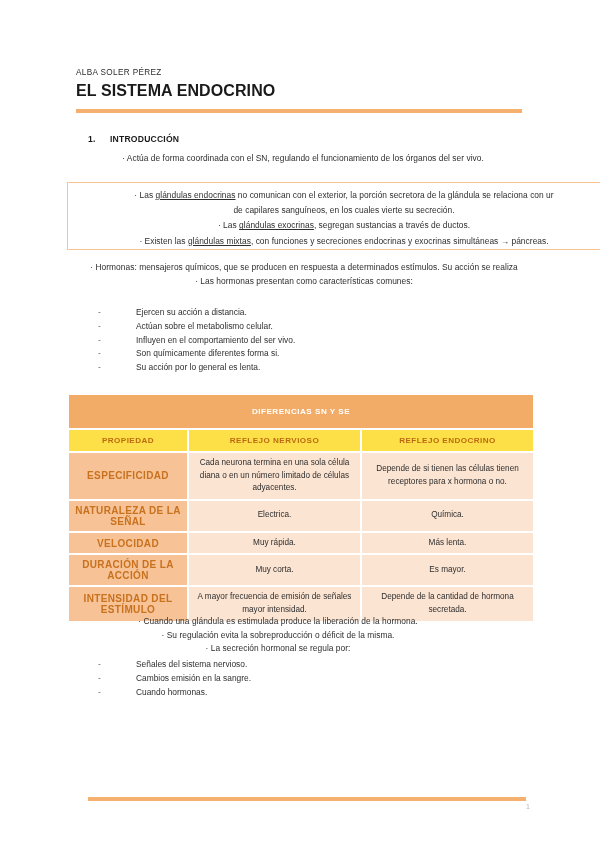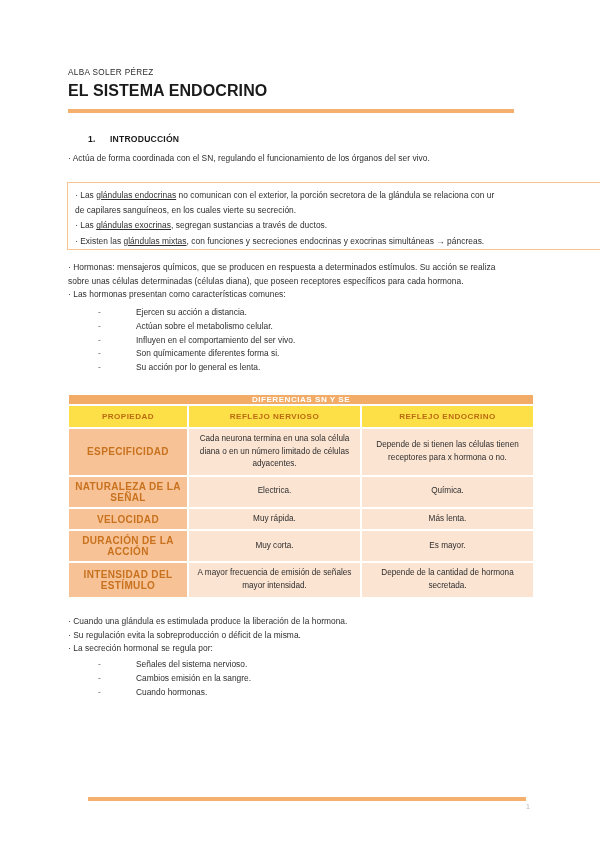--- a/index.html
+++ b/index.html
@@ -20,21 +20,21 @@
     position: absolute;
     left: 0; top: 0;
     width: 600px;
     height: 848px;
     background: #ffffff;
   }
 
   
   .doc-header {
     position: absolute;
-    left: 68px;
+    left: 76px;
     top: 68px;
     width: 462px;
   }
   .author {
     font-size: 8.2px;
     letter-spacing: 0.35px;
     color: #2b2b2b;
     font-weight: 400;
     margin: 0 0 5px 0;
     line-height: 1.1;
@@ -65,20 +65,21 @@
     letter-spacing: 0.2px;
   }
   .section-heading .num { display: inline-block; width: 22px; }
 
   
   .body-line {
     font-size: 8.4px;
     line-height: 13.6px;
     color: #2e2e2e;
     letter-spacing: 0.04px;
+    text-align: center;
   }
   .para-intro {
     position: absolute;
     left: 68px;
     top: 152px;
     width: 470px;
   }
 
   
   .callout {
@@ -151,21 +152,21 @@
   .tbl .col-prop { width: 118px; }
   .tbl .col-nerv { width: 171px; }
   .tbl .col-endo { width: 171px; }
 
   .tbl .row-title td {
     background: #f3ab68;
     color: #ffffff;
     font-size: 8.1px;
     font-weight: bold;
     letter-spacing: 0.5px;
-    padding: 0 5px;
+    padding: 12px 5px;
   }
   .tbl .row-subhead td {
     background: #fde047;
     color: #bc6a12;
     font-size: 8.1px;
     font-weight: bold;
     letter-spacing: 0.45px;
     padding: 6px 5px;
   }
   .tbl .cell-prop {
@@ -237,21 +238,20 @@
     <div class="callout-inner">
       <div class="body-line"><span>· Las </span><span class="u">glándulas endocrinas</span><span> no comunican con el exterior, la porción secretora de la glándula se relaciona con ur</span></div>
       <div class="body-line">de capilares sanguíneos, en los cuales vierte su secreción.</div>
       <div class="body-line"><span>· Las </span><span class="u">glándulas exocrinas</span><span>, segregan sustancias a través de ductos.</span></div>
       <div class="body-line"><span>· Existen las </span><span class="u">glándulas mixtas</span><span>, con funciones y secreciones endocrinas y exocrinas simultáneas → páncreas.</span></div>
     </div>
   </div>
 
   <div class="para-hormonas">
     <div class="body-line">· Hormonas: mensajeros químicos, que se producen en respuesta a determinados estímulos. Su acción se realiza</div>
-    <div class="body-line">sobre unas células determinadas (células diana), que poseen receptores específicos para cada hormona.</div>
     <div class="body-line">· Las hormonas presentan como características comunes:</div>
   </div>
 
   <ul class="dash-list list-caracteristicas" id="caracteristicas-list">
       <li><span class="dash">-</span><span>Ejercen su acción a distancia.</span></li>
       <li><span class="dash">-</span><span>Actúan sobre el metabolismo celular.</span></li>
       <li><span class="dash">-</span><span>Influyen en el comportamiento del ser vivo.</span></li>
       <li><span class="dash">-</span><span>Son químicamente diferentes forma si.</span></li>
       <li><span class="dash">-</span><span>Su acción por lo general es lenta.</span></li>
     </ul>

